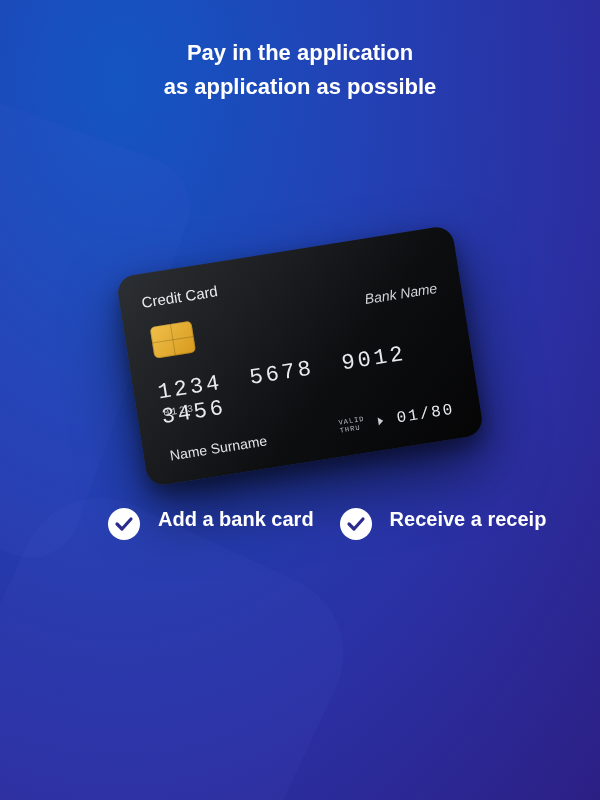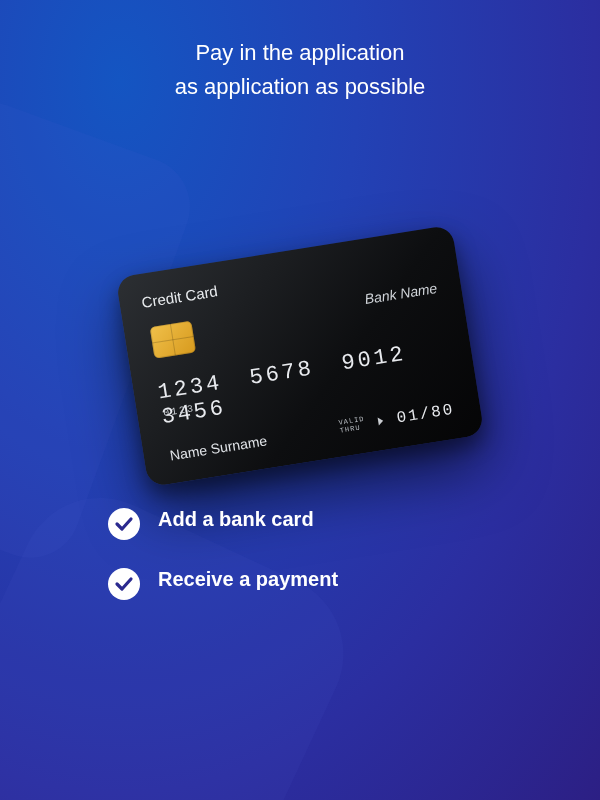--- a/index.html
+++ b/index.html
@@ -17,21 +17,21 @@
     opacity: 0.08;
     background: #5a6bd8;
     pointer-events: none;
   }
   .bg1 { width: 260px; height: 420px; left: -120px; top: 120px; transform: rotate(20deg); }
   .bg2 { width: 340px; height: 500px; left: -60px; top: 520px; transform: rotate(25deg); border-radius: 80px; }
 
   .headline {
     text-align: center;
     padding-top: 36px;
-    font-weight: 400;
+    font-weight: 700;
     font-size: 22px;
     line-height: 1.55;
   }
 
   
   .card-wrap {
     position: absolute;
     left: 50%;
     top: 250px;
     transform: translateX(-50%) rotate(-9deg);
@@ -138,21 +138,21 @@
     color: #e8eaee;
     vertical-align: middle;
   }
 
   
   .features {
     position: absolute;
     left: 108px;
     top: 506px;
     display: flex;
-    flex-direction: column;
+    flex-direction: row;
     gap: 26px;
   }
   .feature {
     display: flex;
     align-items: flex-start;
     gap: 18px;
   }
   .check {
     flex: 0 0 auto;
     width: 32px;
@@ -205,15 +205,15 @@
         </svg>
     </div>
     <div class="feature-text">Add a bank card</div>
   </div>
   <div class="feature">
     <div class="check">
       <svg width="20" height="20" viewBox="0 0 20 20">
           <path d="M3 10 L8 15 L17 5" stroke="#2b2a8f" stroke-width="3.2" fill="none" stroke-linecap="round" stroke-linejoin="round"></path>
         </svg>
     </div>
-    <div class="feature-text">Receive a payment</div>
+    <div class="feature-text">Receive a receip</div>
   </div>
 </div>
 
 </body></html>

